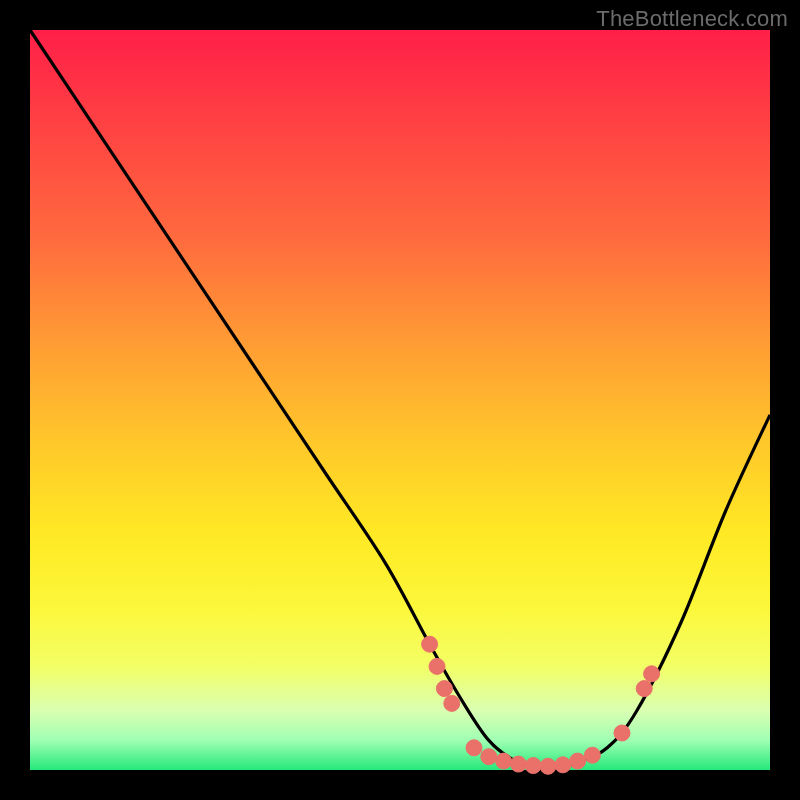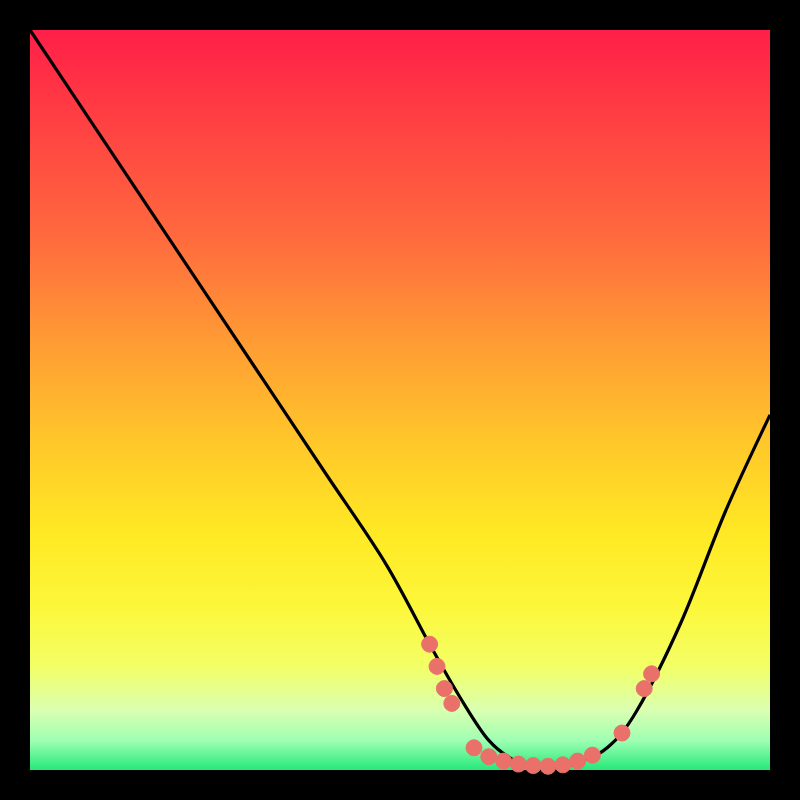--- a/index.html
+++ b/index.html
@@ -88,13 +88,14 @@
           <circle cx="518" cy="736.3" r="8" class="dot"></circle>
           <circle cx="532.8" cy="734.82" r="8" class="dot"></circle>
           <circle cx="547.6" cy="731.12" r="8" class="dot"></circle>
           <circle cx="562.4" cy="725.2" r="8" class="dot"></circle>
           <circle cx="592" cy="703" r="8" class="dot"></circle>
           <circle cx="614.1999999999999" cy="658.6" r="8" class="dot"></circle>
           <circle cx="621.6" cy="643.8" r="8" class="dot"></circle>
         </g>
     </svg>
   </div>
+  <div class="watermark">TheBottleneck.com</div>
 </div>
 
 </body></html>

